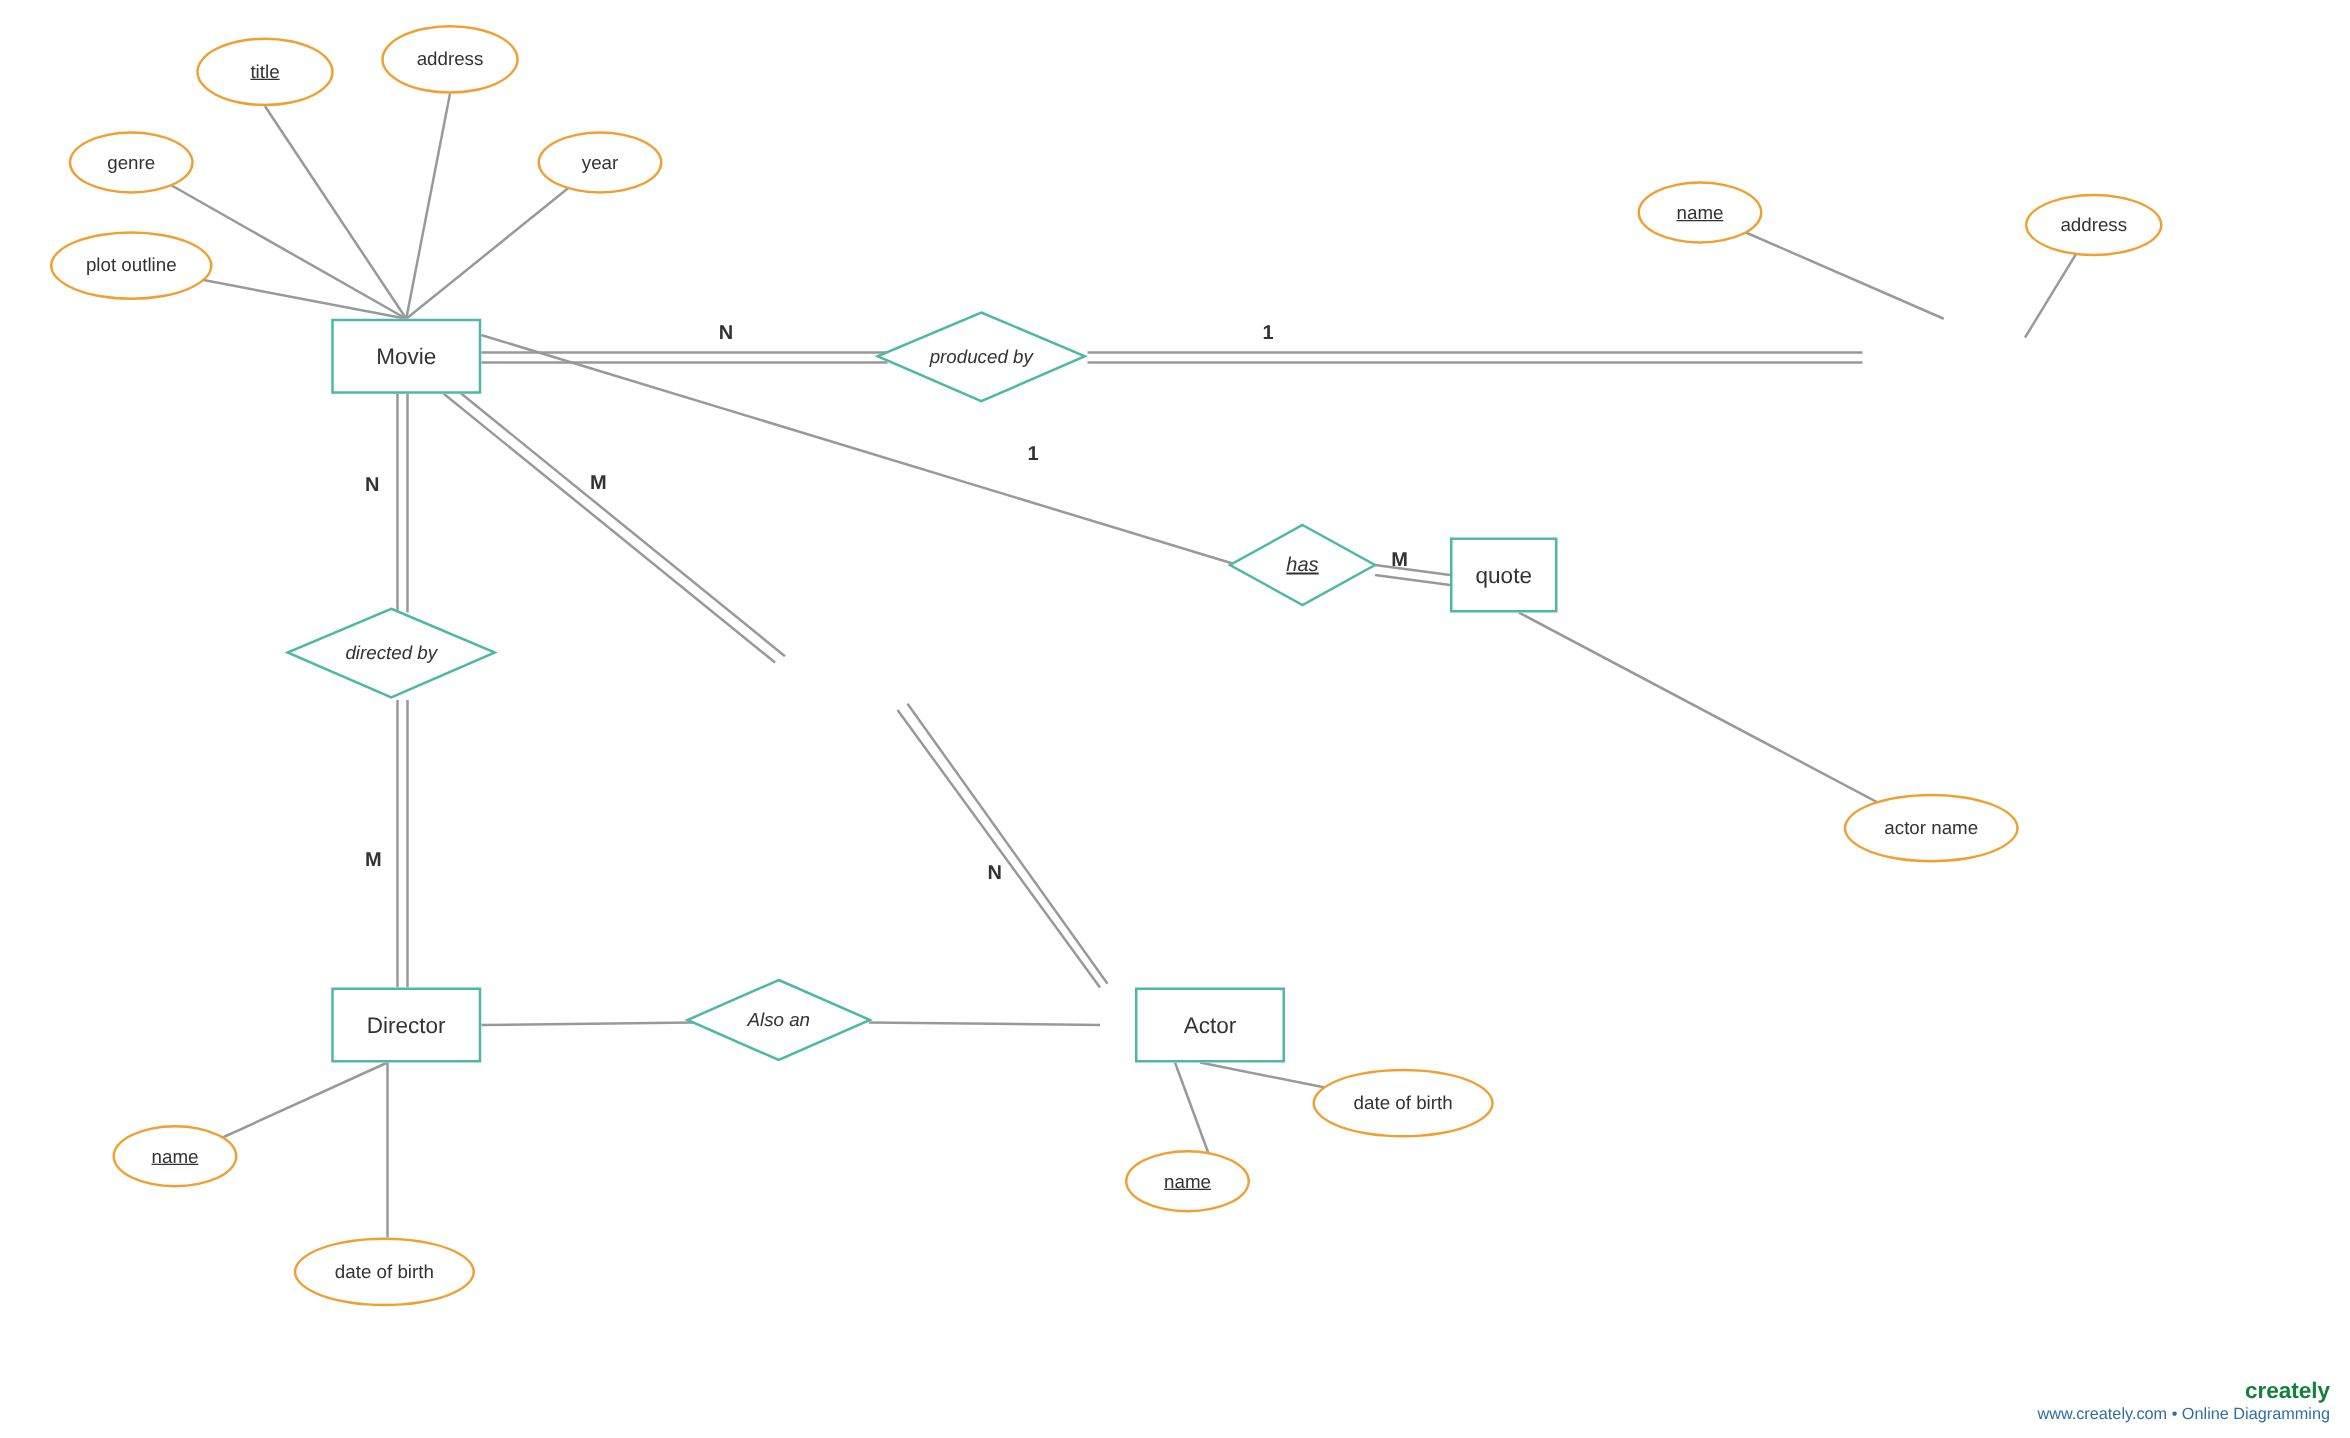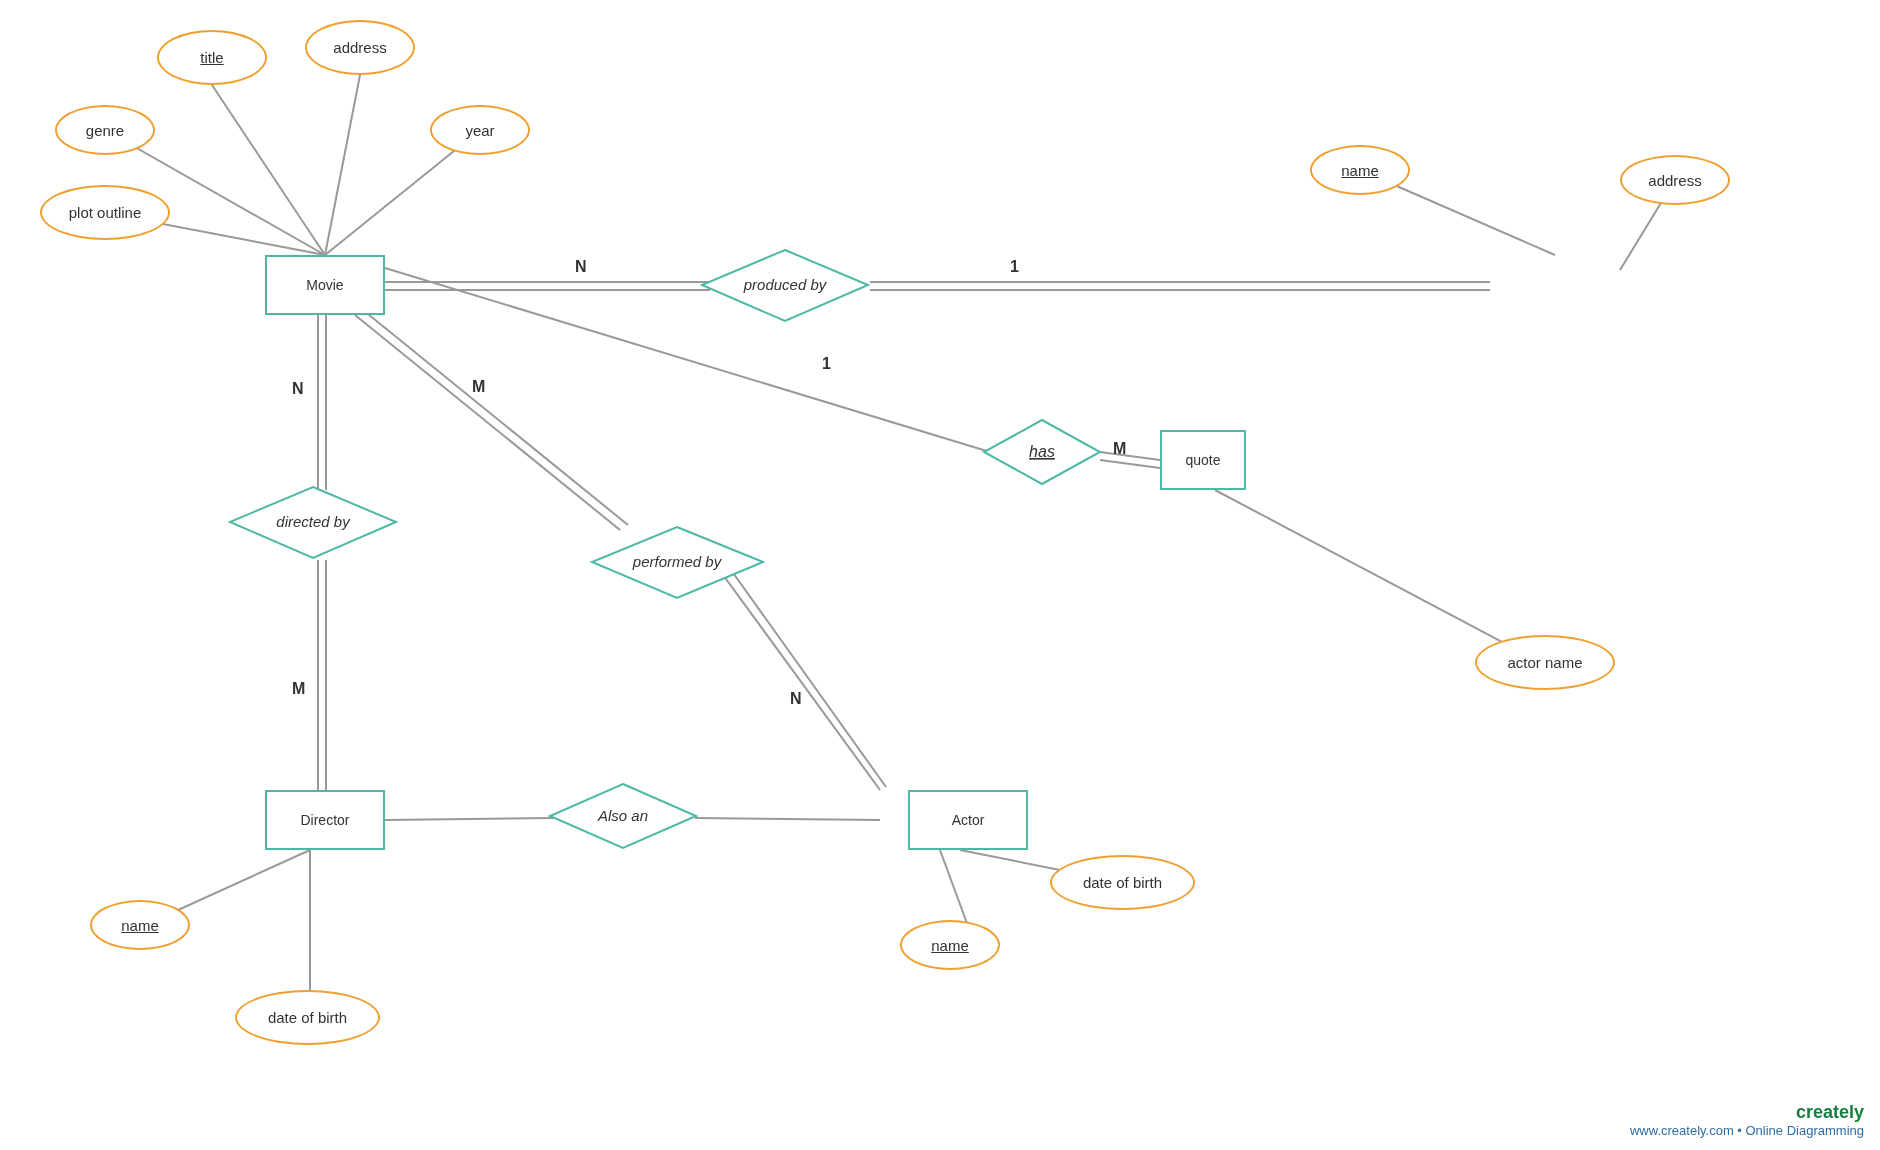--- a/index.html
+++ b/index.html
@@ -23,21 +23,21 @@
       width: 1880px;
       height: 1150px;
     }
     .entity {
       position: absolute;
       border: 2px solid #4db8a4;
       background: #fff;
       display: flex;
       align-items: center;
       justify-content: center;
-      font-size: 14px;
+      font-size: 18px;
       color: #333;
       text-align: center;
     }
     .attribute {
       position: absolute;
       border: 2px solid #f0a030;
       border-radius: 50%;
       background: #fff;
       display: flex;
       align-items: center;
@@ -207,26 +207,20 @@
     </svg>
   </div>
 
   <div class="relationship" style="left:228px; top:485px; width:170px; height:75px;">
     <svg width="170" height="75">
       <polygon points="85,2 168,37 85,73 2,37" fill="white" stroke="#4db8a4" stroke-width="2"></polygon>
       <text x="85" y="42" text-anchor="middle" font-size="15" fill="#333">directed by</text>
     </svg>
   </div>
 
-  <div class="relationship" style="left:590px; top:525px; width:175px; height:75px;">
-    <svg width="175" height="75">
-      <polygon points="87,2 173,37 87,73 2,37" fill="white" stroke="#4db8a4" stroke-width="2"></polygon>
-      <text x="87" y="42" text-anchor="middle" font-size="15" fill="#333">performed by</text>
-    </svg>
-  </div>
 
   <div class="relationship" style="left:982px; top:418px; width:120px; height:68px;">
     <svg width="120" height="68">
       <polygon points="60,2 118,34 60,66 2,34" fill="white" stroke="#4db8a4" stroke-width="2"></polygon>
       <text x="60" y="39" text-anchor="middle" font-size="16" fill="#333" text-decoration="underline">has</text>
     </svg>
   </div>
 
   <div class="relationship" style="left:548px; top:782px; width:150px; height:68px;">
     <svg width="150" height="68">

